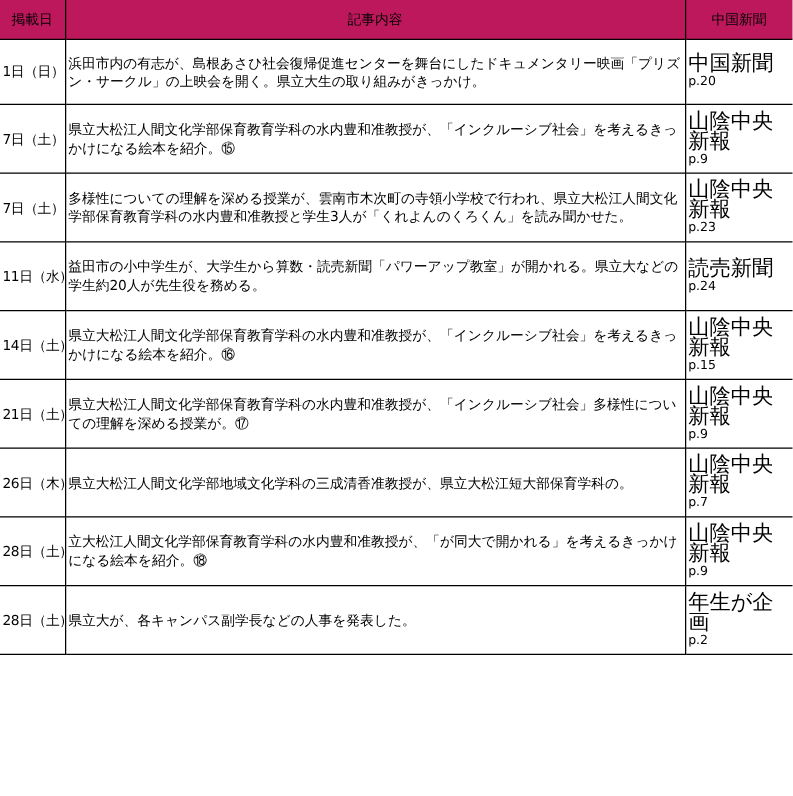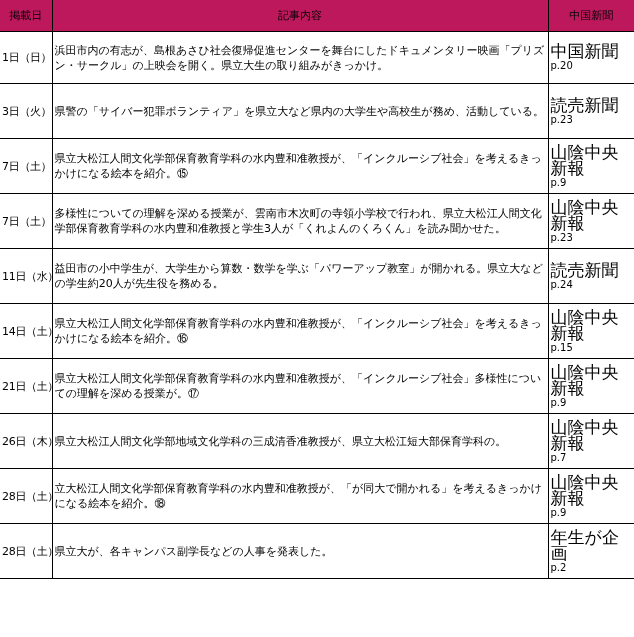--- a/index.html
+++ b/index.html
@@ -41,46 +41,38 @@
   <tbody id="tbody">
     <tr class="row">
       <td class="c-date">1日（日）</td>
       <td class="c-content">浜田市内の有志が、島根あさひ社会復帰促進センターを舞台にしたドキュメンタリー映画「プリズン・サークル」の上映会を開く。県立大生の取り組みがきっかけ。</td>
       <td class="c-paper">
           <span class="paper-name">中国新聞</span>
           <span class="paper-page">p.20</span>
         </td>
     </tr>
     <tr class="row tall">
-      <td class="c-date">3日（火）</td>
-      <td class="c-content">県警の「サイバー犯罪ボランティア」を県立大など県内の大学生や高校生が務め、活動している。</td>
-      <td class="c-paper">
-          <span class="paper-name">読売新聞</span>
-          <span class="paper-page">p.23</span>
-        </td>
-    </tr>
-    <tr class="row tall">
       <td class="c-date">7日（土）</td>
       <td class="c-content">県立大松江人間文化学部保育教育学科の水内豊和准教授が、「インクルーシブ社会」を考えるきっかけになる絵本を紹介。⑮</td>
       <td class="c-paper">
           <span class="paper-name">山陰中央新報</span>
           <span class="paper-page">p.9</span>
         </td>
     </tr>
     <tr class="row tall">
       <td class="c-date">7日（土）</td>
       <td class="c-content">多様性についての理解を深める授業が、雲南市木次町の寺領小学校で行われ、県立大松江人間文化学部保育教育学科の水内豊和准教授と学生3人が「くれよんのくろくん」を読み聞かせた。</td>
       <td class="c-paper">
           <span class="paper-name">山陰中央新報</span>
           <span class="paper-page">p.23</span>
         </td>
     </tr>
     <tr class="row tall">
       <td class="c-date">11日（水）</td>
-      <td class="c-content">益田市の小中学生が、大学生から算数・数学を学ぶ「パワーアップ教室」が開かれる。県立大などの学生約20人が先生役を務める。</td>
+      <td class="c-content">益田市の小中学生が、大学生から算数・読売新聞「パワーアップ教室」が開かれる。県立大などの学生約20人が先生役を務める。</td>
       <td class="c-paper">
           <span class="paper-name">読売新聞</span>
           <span class="paper-page">p.24</span>
         </td>
     </tr>
     <tr class="row tall">
       <td class="c-date">14日（土）</td>
       <td class="c-content">県立大松江人間文化学部保育教育学科の水内豊和准教授が、「インクルーシブ社会」を考えるきっかけになる絵本を紹介。⑯</td>
       <td class="c-paper">
           <span class="paper-name">山陰中央新報</span>

